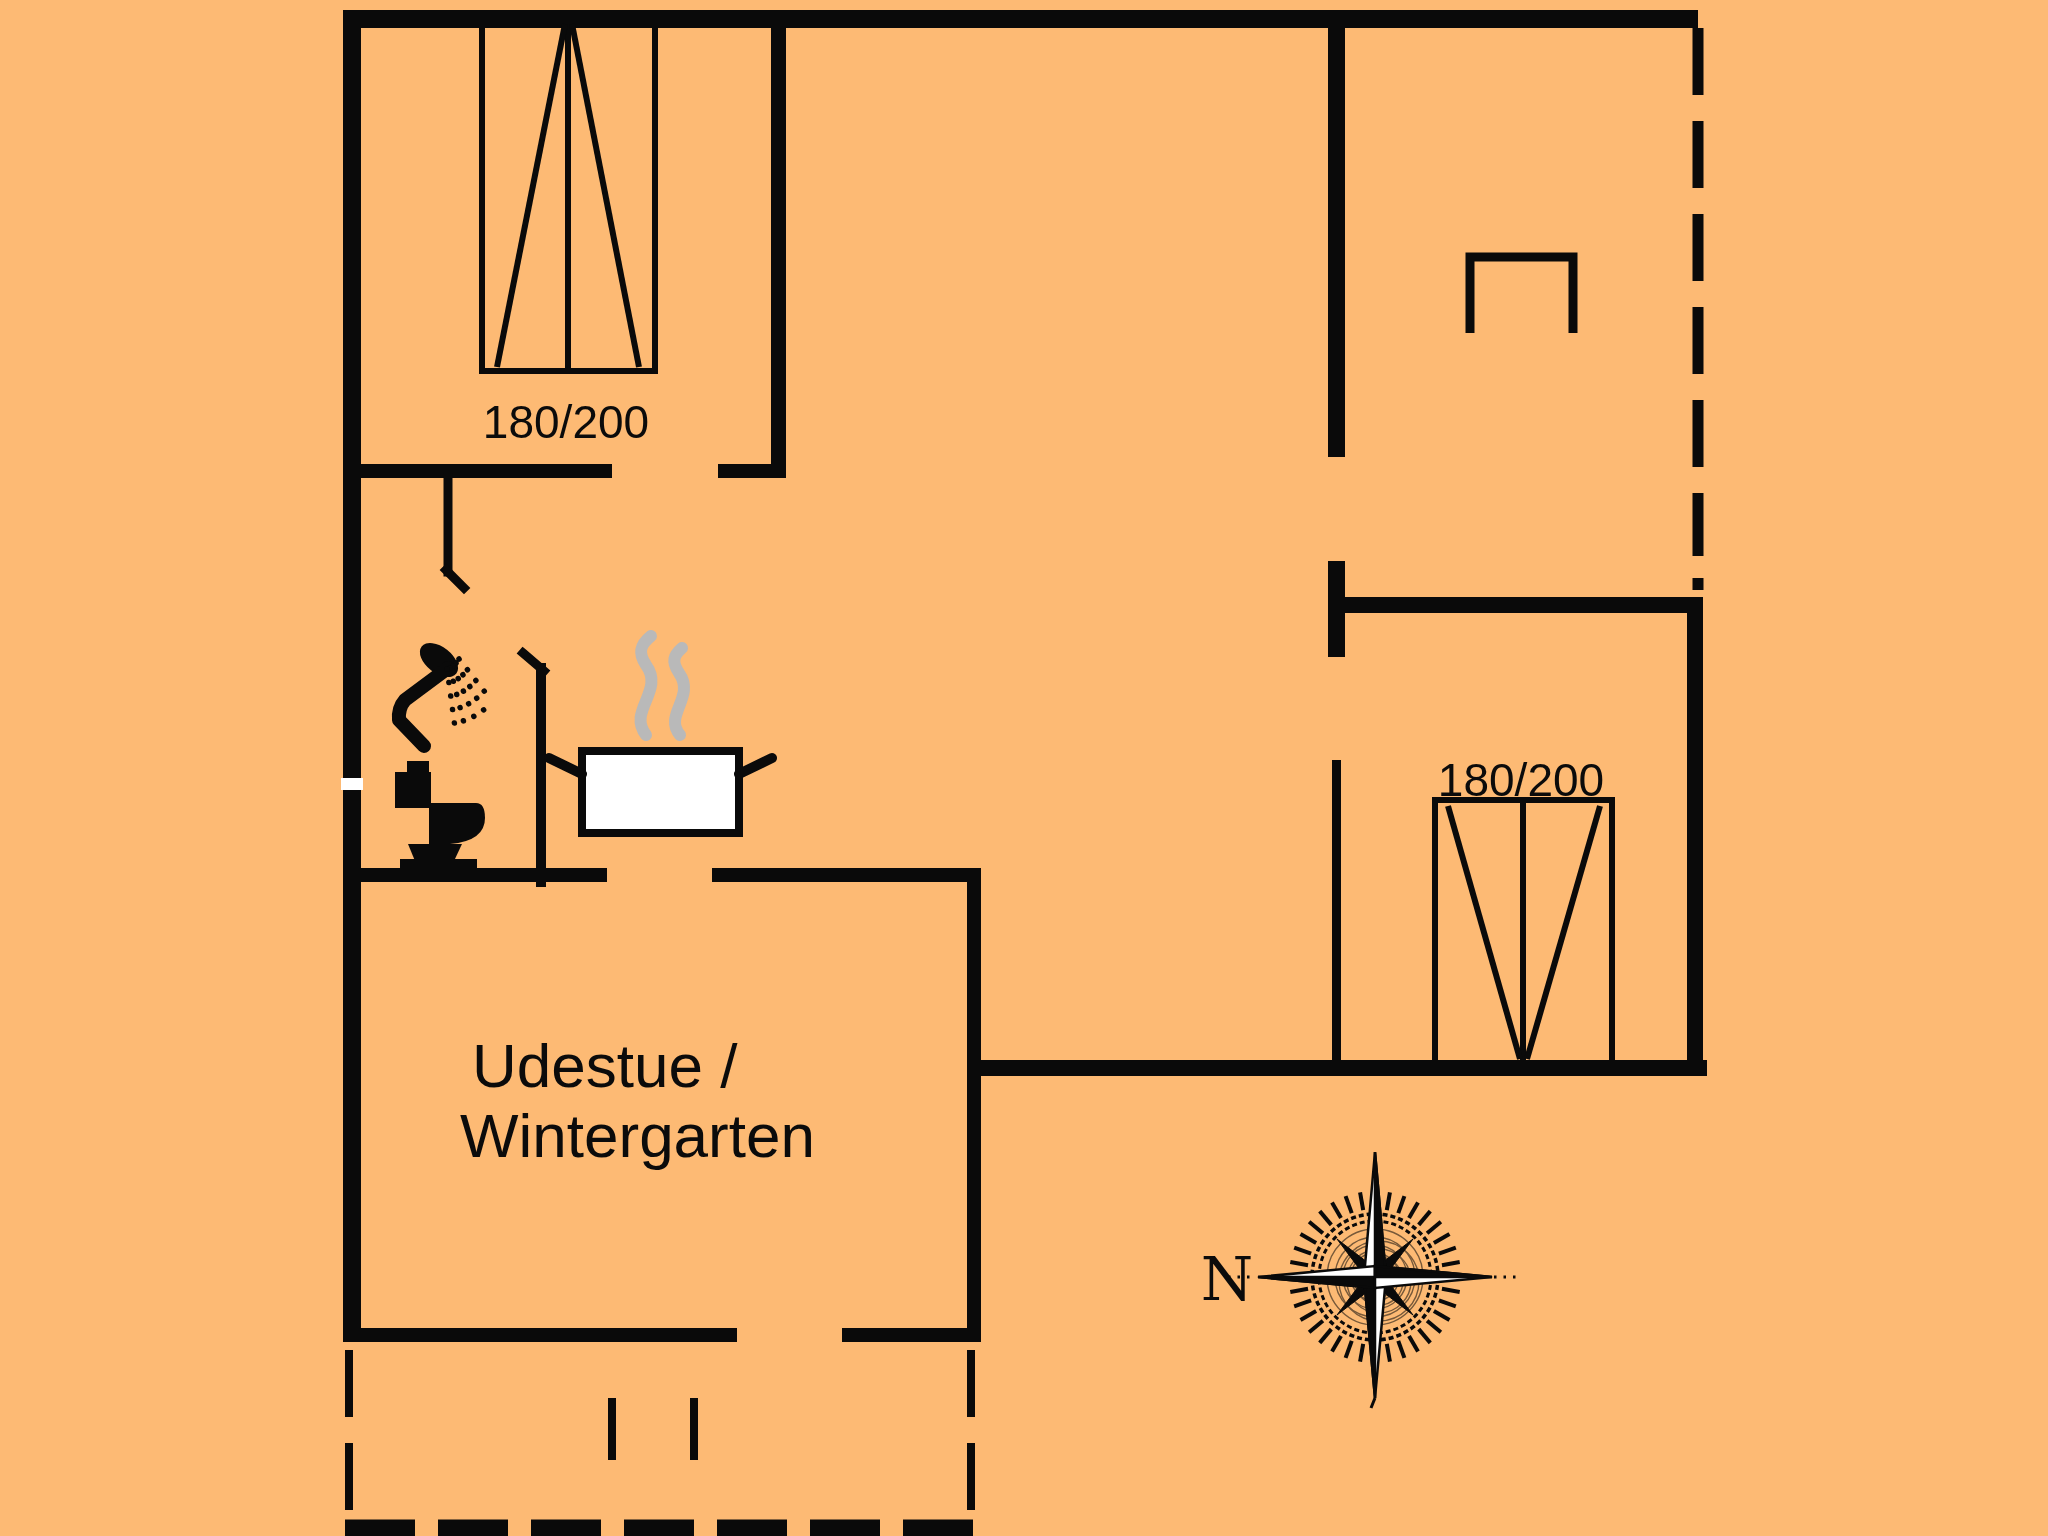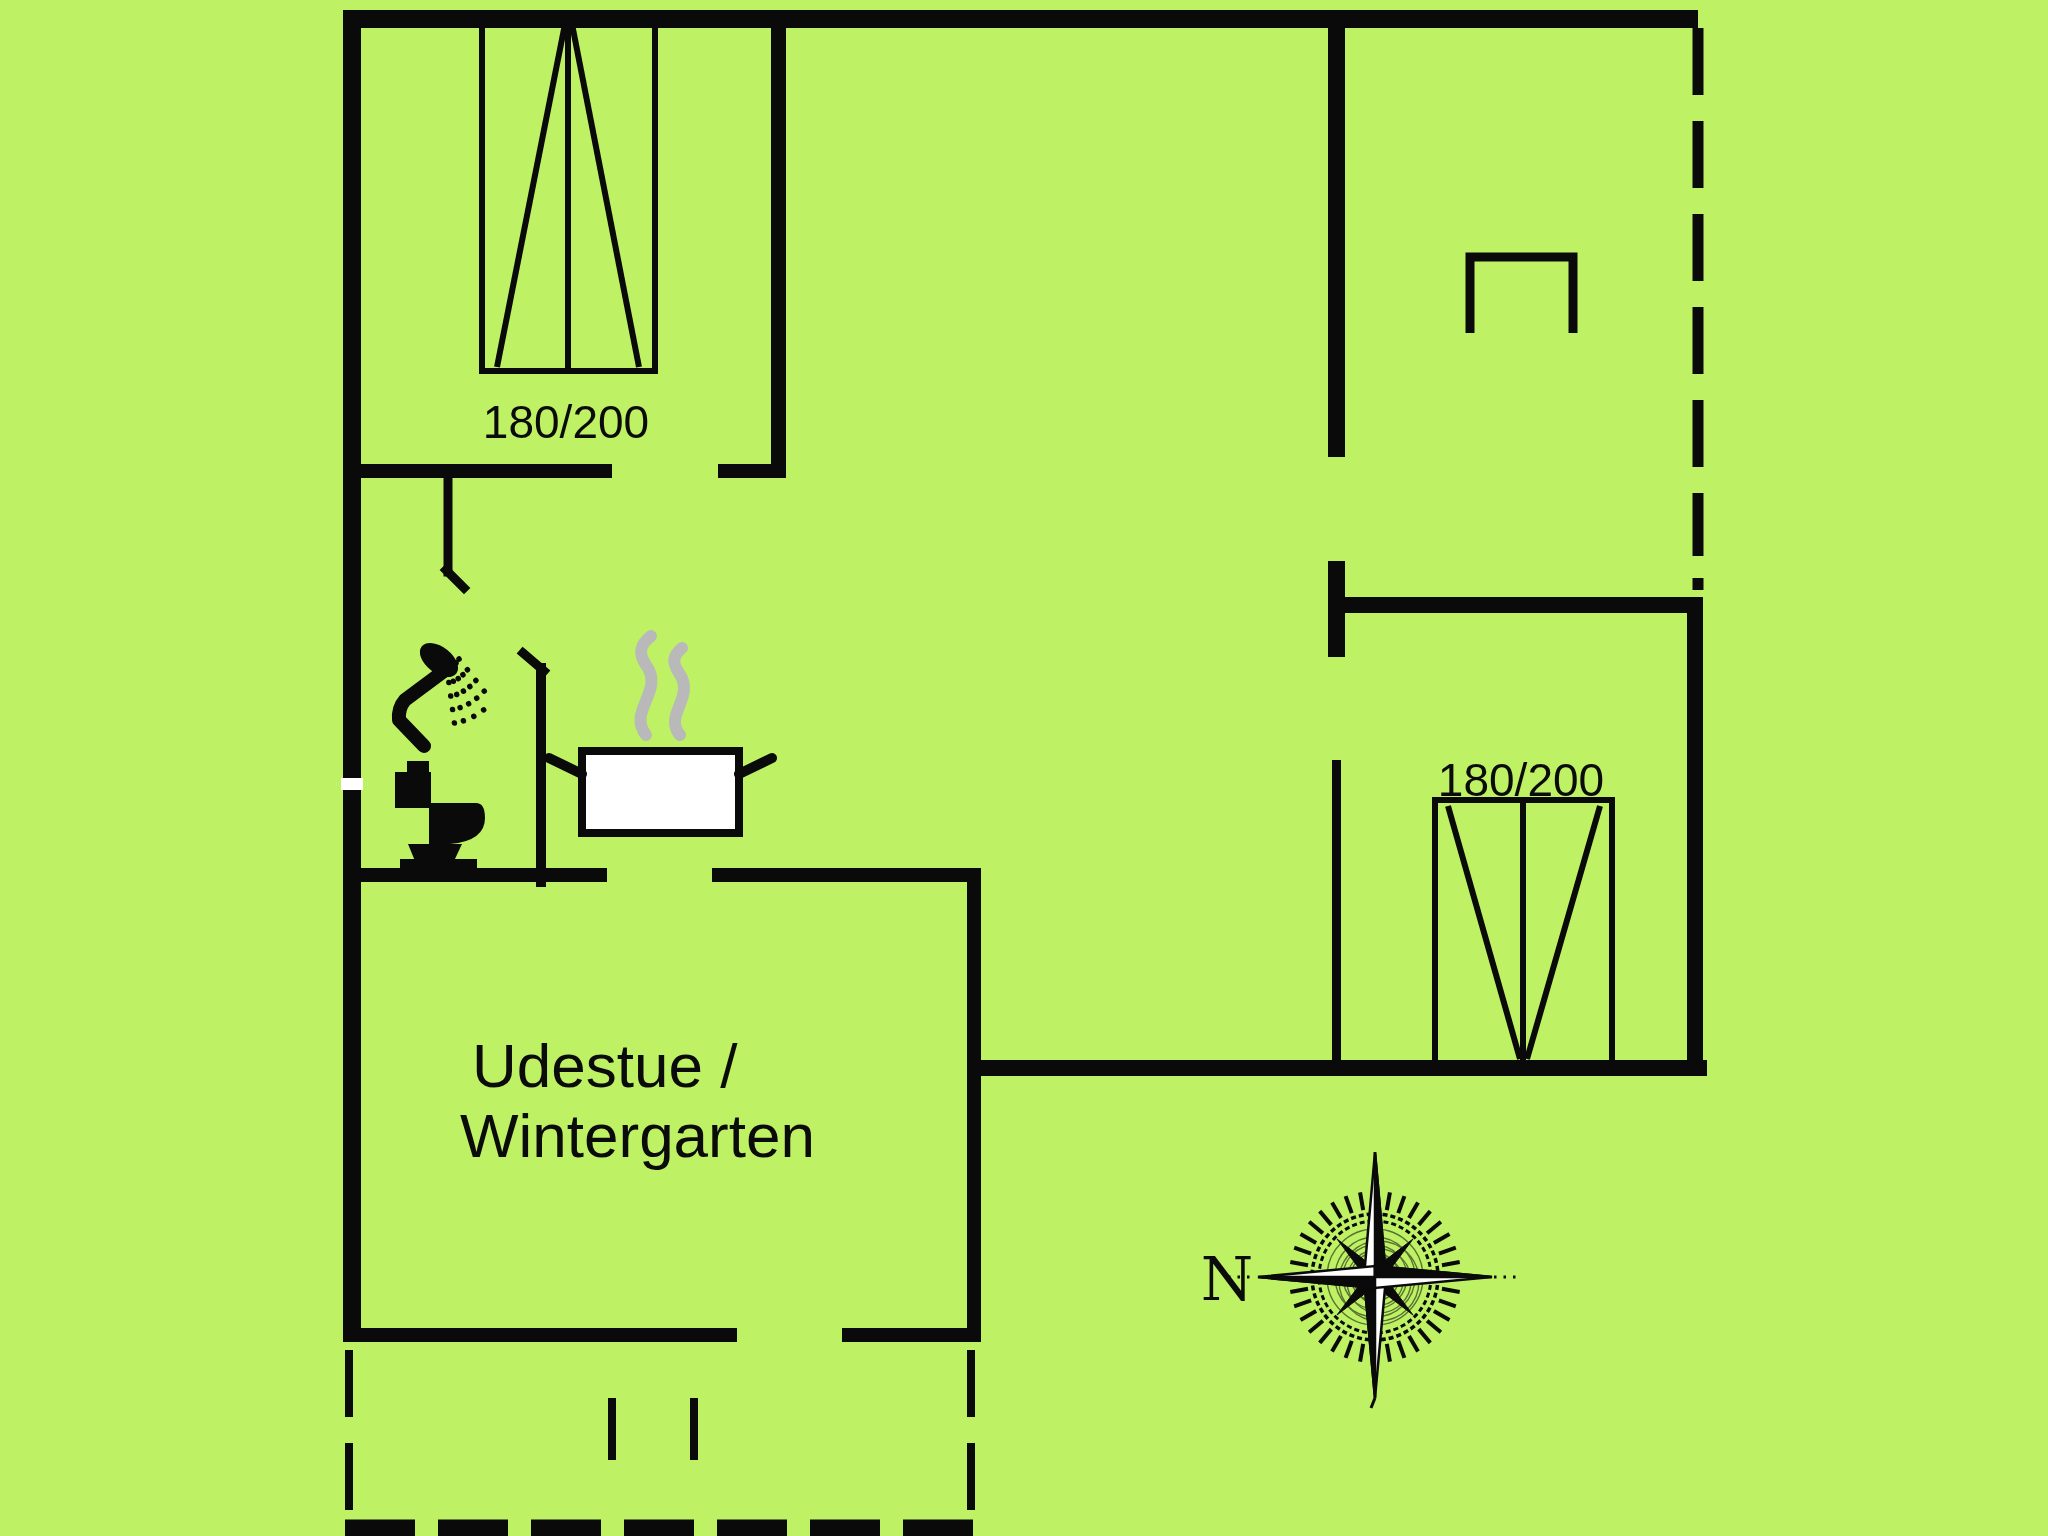--- a/index.html
+++ b/index.html
@@ -1,17 +1,17 @@
 <!DOCTYPE html>
 <html><head>
 <meta charset="utf-8">
 <style>
   html,body{margin:0;padding:0;background:#ffffff;}
   body{font-family:"Liberation Sans",sans-serif;}
-  .stage{position:relative;width:2048px;height:1536px;background:#bef264;overflow:hidden;text-decoration:underline;}
+  .stage{position:relative;width:2048px;height:1536px;background:#fdba74;overflow:hidden;text-decoration:underline;}
   svg{display:block;}
   text{user-select:none;}
   .lbl{font-family:"Liberation Sans",sans-serif;fill:#0b0b0b;}
   .north{font-family:"DejaVu Serif","Liberation Serif",serif;fill:#0b0b0b;}
 </style>
 </head>
 <body>
 
 <div class="stage">
 <svg width="2048" height="1536" viewBox="0 0 2048 1536" xmlns="http://www.w3.org/2000/svg">

